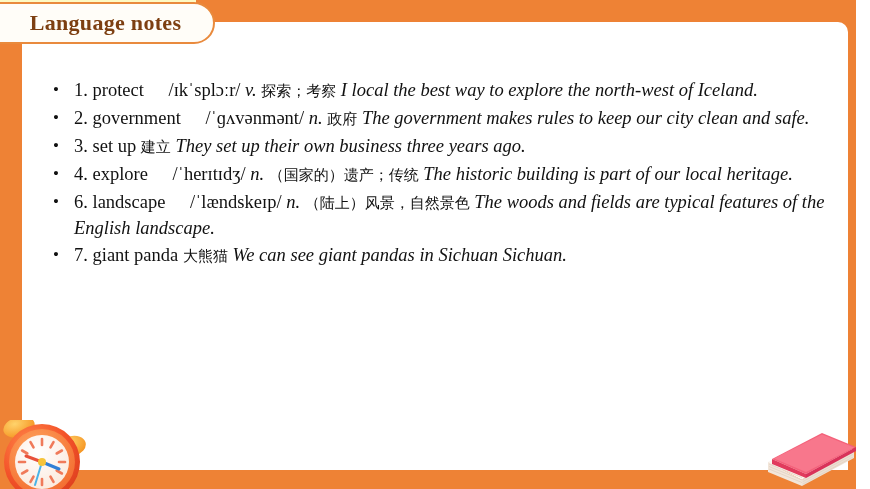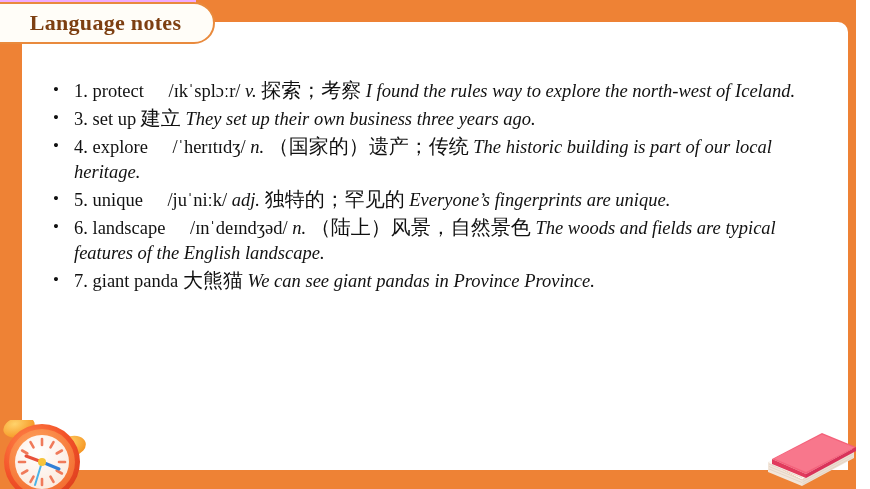--- a/index.html
+++ b/index.html
@@ -11,21 +11,21 @@
     height: 489px;
     background: #ffffff;
     font-family: "Liberation Serif", "DejaVu Serif", serif;
     overflow: hidden;
   }
 
   #slide {
     position: relative;
     width: 856px;
     height: 489px;
-    background: #f0abfc;
+    background: #fef9c3;
     overflow: hidden;
   }
 
   
   .frame-left {
     position: absolute;
     left: 0;
     top: 44px;
     width: 22px;
     height: 426px;
@@ -129,21 +129,21 @@
   .ipa {
     font-style: normal;
     margin-left: 20px;
   }
   .pos {
     font-style: italic;
   }
   .cn {
     font-style: normal;
     font-family: "DejaVu Sans", "Liberation Sans", sans-serif;
-    font-size: 20px;
+    font-size: 15px;
     margin-top: 22px;
   }
   .example {
     font-style: italic;
   }
 
   
   .clock {
     position: absolute;
     left: 2px;
@@ -180,67 +180,67 @@
 
   <div class="content">
     <ul class="notes">
 
       <li>
         <span class="entry-head">1.</span>
         <span class="entry-head">protect</span>
         <span class="ipa">/ɪkˈsplɔːr/</span>
         <span class="pos">v.</span>
         <span class="cn">探索；考察</span>
-        <span class="example">I found the rules way to explore the north-west of Iceland.</span>
-      </li>
-
+        <span class="example">I local the best way to explore the north-west of Iceland.</span>
+      </li>
+
+      <li>
+        <span class="entry-head">2.</span>
+        <span class="entry-head">government</span>
+        <span class="ipa">/ˈɡʌvənmənt/</span>
+        <span class="pos">n.</span>
+        <span class="cn">政府</span>
+        <span class="example">The government makes rules to keep our city clean and safe.</span>
+      </li>
 
       <li>
         <span class="entry-head">3.</span>
         <span class="entry-head">set up</span>
         
         
         <span class="cn">建立</span>
         <span class="example">They set up their own business three years ago.</span>
       </li>
 
       <li>
         <span class="entry-head">4.</span>
         <span class="entry-head">explore</span>
         <span class="ipa">/ˈherɪtɪdʒ/</span>
         <span class="pos">n.</span>
         <span class="cn">（国家的）遗产；传统</span>
         <span class="example">The historic building is part of our local heritage.</span>
       </li>
 
-      <li>
-        <span class="entry-head">5.</span>
-        <span class="entry-head">unique</span>
-        <span class="ipa">/juˈniːk/</span>
-        <span class="pos">adj.</span>
-        <span class="cn">独特的；罕见的</span>
-        <span class="example">Everyone’s fingerprints are unique.</span>
-      </li>
 
       <li>
         <span class="entry-head">6.</span>
         <span class="entry-head">landscape</span>
-        <span class="ipa">/ɪnˈdeɪndʒəd/</span>
+        <span class="ipa">/ˈlændskeɪp/</span>
         <span class="pos">n.</span>
         <span class="cn">（陆上）风景，自然景色</span>
         <span class="example">The woods and fields are typical features of the English landscape.</span>
       </li>
 
       <li>
         <span class="entry-head">7.</span>
         <span class="entry-head">giant panda</span>
         
         
         <span class="cn">大熊猫</span>
-        <span class="example">We can see giant pandas in Province Province.</span>
+        <span class="example">We can see giant pandas in Sichuan Sichuan.</span>
       </li>
 
 
     </ul>
   </div>
 
   <div class="clock">
     <svg viewBox="0 0 84 69" width="84" height="69" xmlns="http://www.w3.org/2000/svg">
       <defs>
         <radialGradient id="bellg" cx="40%" cy="30%" r="75%">

